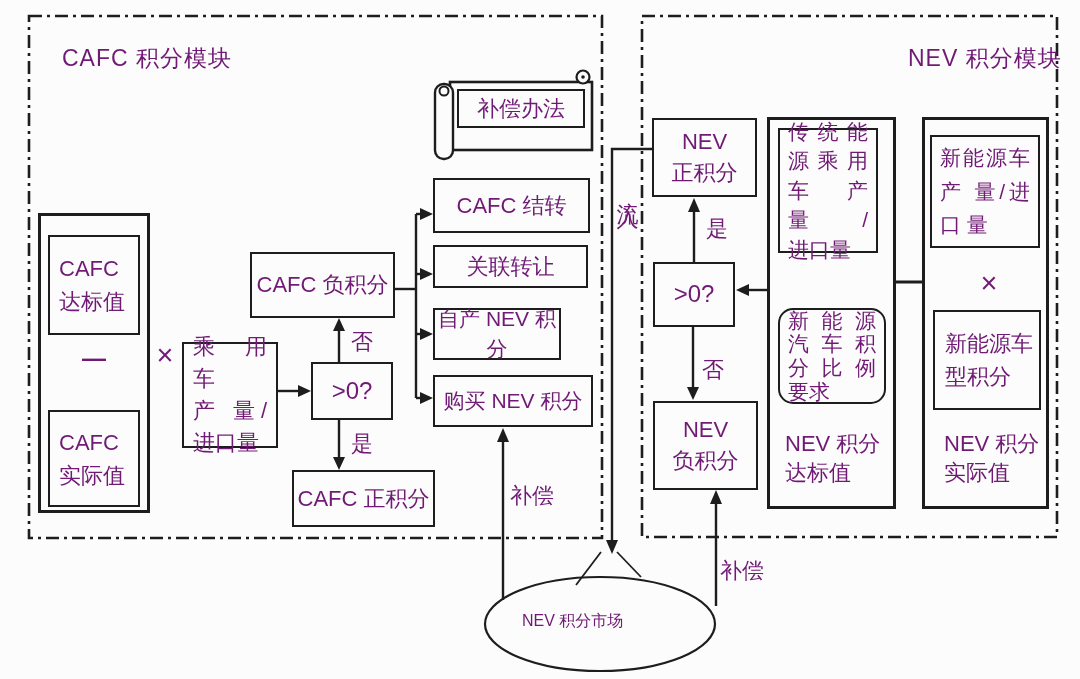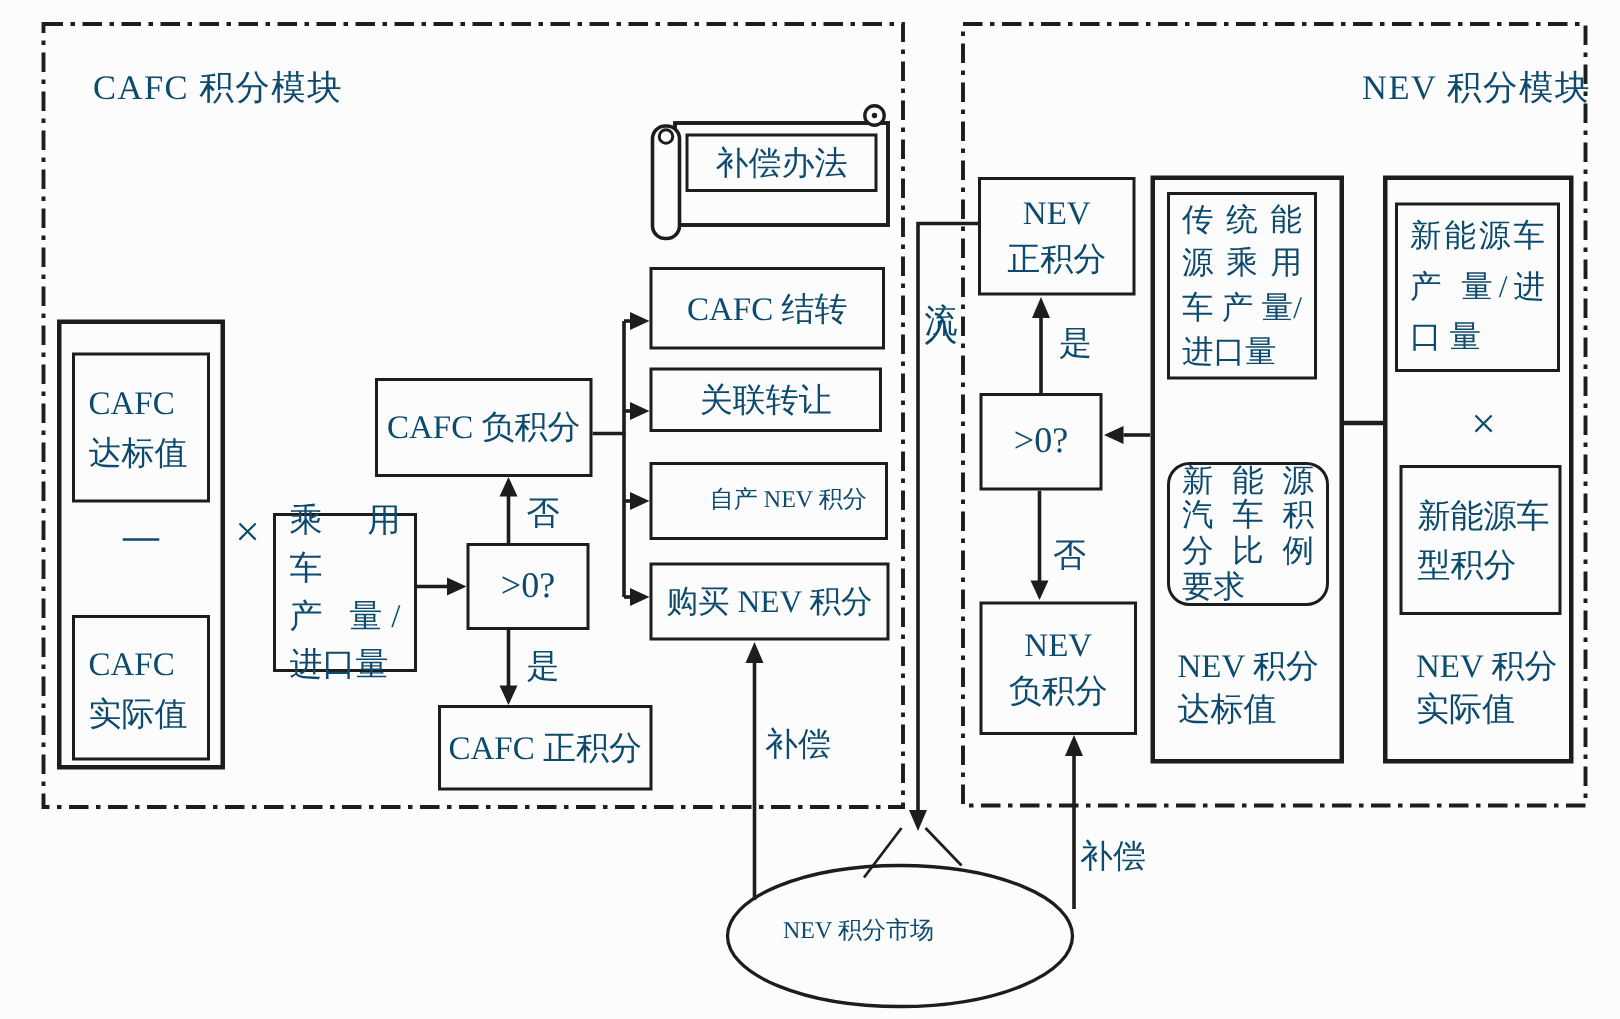--- a/index.html
+++ b/index.html
@@ -1,18 +1,18 @@
 <!DOCTYPE html>
 <html><head>
 <meta charset="utf-8">
 <style>
   html,body{margin:0;padding:0;background:#e8e8e8;}
   .canvas{
     position:relative;width:1080px;height:679px;background:#fcfcfc;
-    font-family:Liberation Serif, serif;color:#0c4a6e;overflow:hidden;
+    font-family:Liberation Sans, sans-serif;color:#701a75;overflow:hidden;
   }
   .layer{position:absolute;left:0;top:0;width:1080px;height:679px;}
   .box{
     position:absolute;box-sizing:border-box;border:2.5px solid #1d1d1d;background:#fcfcfc;
     display:flex;flex-direction:column;justify-content:center;align-items:center;
     text-align:center;line-height:1.45;
   }
   .box span{display:block;width:100%;}
   .container{position:absolute;box-sizing:border-box;border:3px solid #1d1d1d;background:#fcfcfc;}
   .lbl{position:absolute;white-space:nowrap;line-height:1.2;}
@@ -144,21 +144,21 @@
 
   <div class="box" style="left:457px;top:89px;width:128px;height:39px;border-width:2px;font-size:22px;">
     <span>补偿办法</span>
   </div>
   <div class="box" style="left:433px;top:178px;width:157px;height:55px;font-size:22px;">
     <span>CAFC 结转</span>
   </div>
   <div class="box" style="left:433px;top:245px;width:155px;height:43px;font-size:22px;">
     <span>关联转让</span>
   </div>
-  <div class="box" style="left:433px;top:308px;width:159px;height:52px;font-size:16px;padding-left:26px;">
+  <div class="box" style="left:433px;top:308px;width:128px;height:52px;font-size:21px;">
     <span>自产 NEV 积分</span>
   </div>
   <div class="box" style="left:433px;top:375px;width:160px;height:52px;font-size:21px;">
     <span>购买 NEV 积分</span>
   </div>
   <div class="lbl" style="left:510px;top:483px;font-size:22px;">补偿</div>
 
   <div class="lbl vert" style="left:614px;top:184px;font-size:22px;">流入</div>
 
   <div class="lbl" style="left:908px;top:45px;font-size:23px;letter-spacing:1px;">NEV 积分模块</div>

